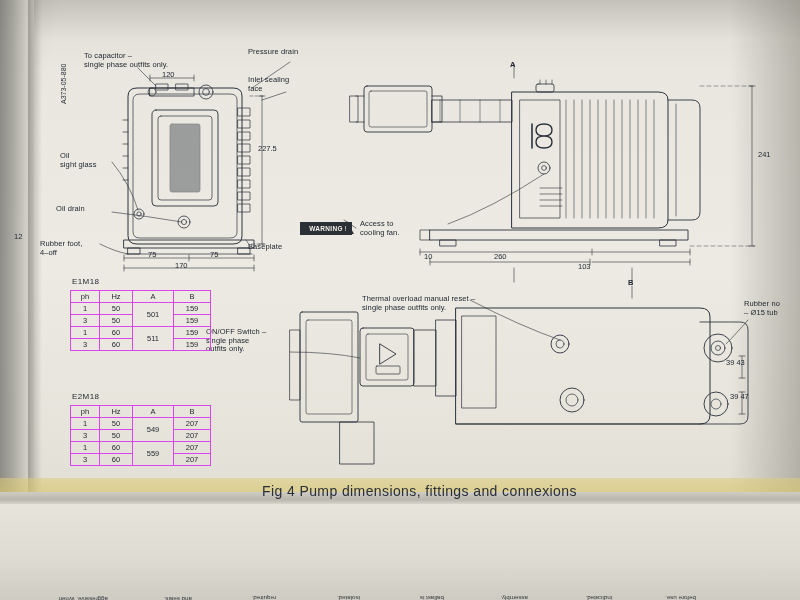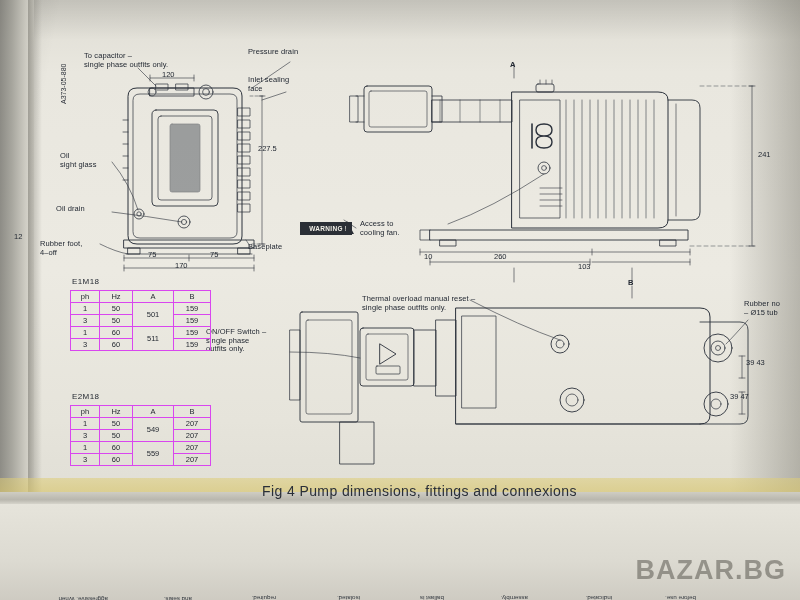--- a/index.html
+++ b/index.html
@@ -322,21 +322,21 @@
 
   <div class="num" style="left:162px;top:70px;">120</div>
   <div class="num" style="left:258px;top:144px;">227.5</div>
   <div class="num" style="left:148px;top:250px;">75</div>
   <div class="num" style="left:210px;top:250px;">75</div>
   <div class="num" style="left:175px;top:261px;">170</div>
   <div class="num" style="left:758px;top:150px;">241</div>
   <div class="num" style="left:494px;top:252px;">260</div>
   <div class="num" style="left:578px;top:262px;">103</div>
   <div class="num" style="left:424px;top:252px;">10</div>
-  <div class="num" style="left:746px;top:358px;">39 43</div>
+  <div class="num" style="left:726px;top:358px;">39 43</div>
   <div class="num" style="left:730px;top:392px;">39 47</div>
   <div class="num" style="left:510px;top:60px;font-weight:bold;">A</div>
   <div class="num" style="left:628px;top:278px;font-weight:bold;">B</div>
 
   <div class="tblcap" style="left:72px;top:277px;">E1M18</div>
   <table class="tbl" style="left:70px;top:290px;">
     <tbody>
         <tr>
       <th style="width:22px">ph</th>
       <th style="width:26px">Hz</th>
@@ -449,15 +449,14 @@
 correctly as
 indicated.</div>
   <div class="botcol" style="left:696px;">Note: Run the
 pump for 30
 minutes to
 clear the
 condensate
 from the oil
 before use.</div>
 
-  <div class="wm-bazar">BAZAR.BG</div>
 
 </div>
 
 </body></html>

